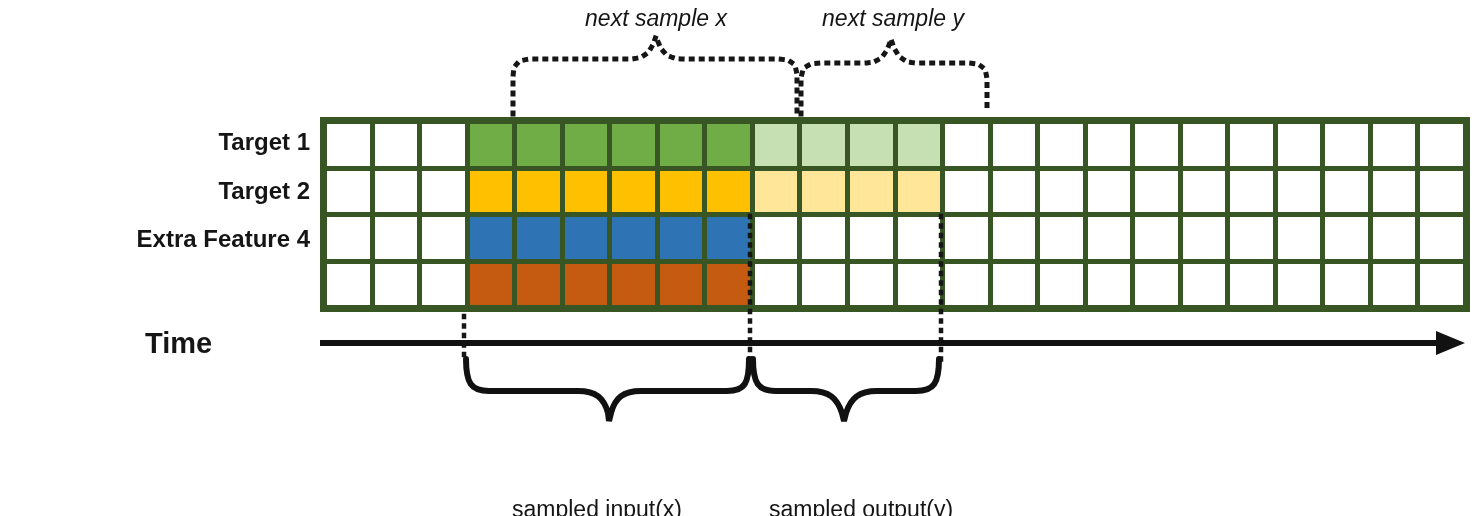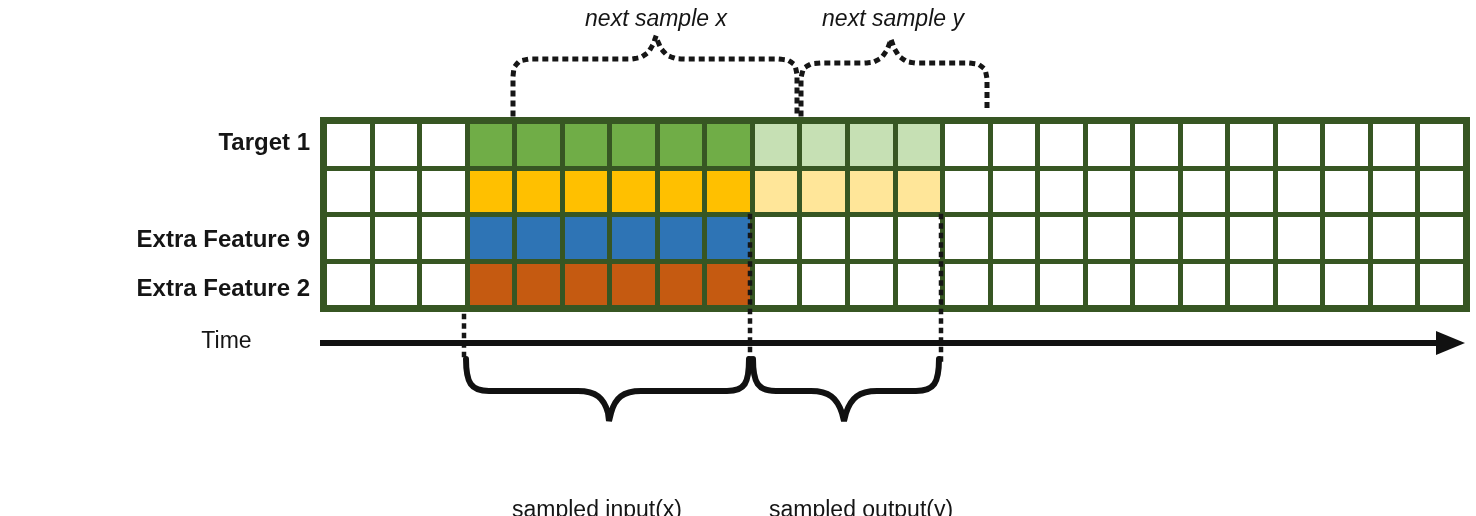--- a/index.html
+++ b/index.html
@@ -21,43 +21,43 @@
     position:absolute; left:0; width:310px; text-align:right;
     font-size:24px; font-weight:700; height:49px; line-height:49px;
   }
   #grid {
     position:absolute; left:320px; top:117px; width:1150px; height:195px;
     background:#375623; padding:7px; box-sizing:border-box;
     display:grid; gap:5px;
   }
   .cell { background:#fff; }
   .time-label {
-    position:absolute; left:145px; top:327px; width:163px; text-align:center;
-    font-size:23px; font-weight:400;
+    position:absolute; left:145px; top:327px; width:163px; text-align:left;
+    font-size:29px; font-weight:700;
   }
   svg.overlay { position:absolute; left:0; top:0; z-index:5; }
   .anno {
     position:absolute; top:424px; font-size:23px; font-weight:400;
     line-height:34px; white-space:pre;
   }
   #anno-input  { left:512px; }
   #anno-output { left:769px; }
 </style>
 </head>
 <body>
 
 <div id="canvas">
 
 
   <div id="next-x" class="next-label">next sample x</div>
   <div id="next-y" class="next-label">next sample y</div>
 
   <div class="row-label" style="top:117px">Target 1</div>
-  <div class="row-label" style="top:214px">Extra Feature 9</div>
-  <div class="row-label" style="top:263px">Extra Feature 2</div>
+  <div class="row-label" style="top:166px">Target 2</div>
+  <div class="row-label" style="top:214px">Extra Feature 4</div>
 
   <div id="grid" style="background: rgb(55, 86, 35); grid-template-columns: repeat(24, 1fr);">
       <div class="cell" style="background: rgb(255, 255, 255);"></div>
       <div class="cell" style="background: rgb(255, 255, 255);"></div>
       <div class="cell" style="background: rgb(255, 255, 255);"></div>
       <div class="cell" style="background: rgb(112, 173, 71);"></div>
       <div class="cell" style="background: rgb(112, 173, 71);"></div>
       <div class="cell" style="background: rgb(112, 173, 71);"></div>
       <div class="cell" style="background: rgb(112, 173, 71);"></div>
       <div class="cell" style="background: rgb(112, 173, 71);"></div>

